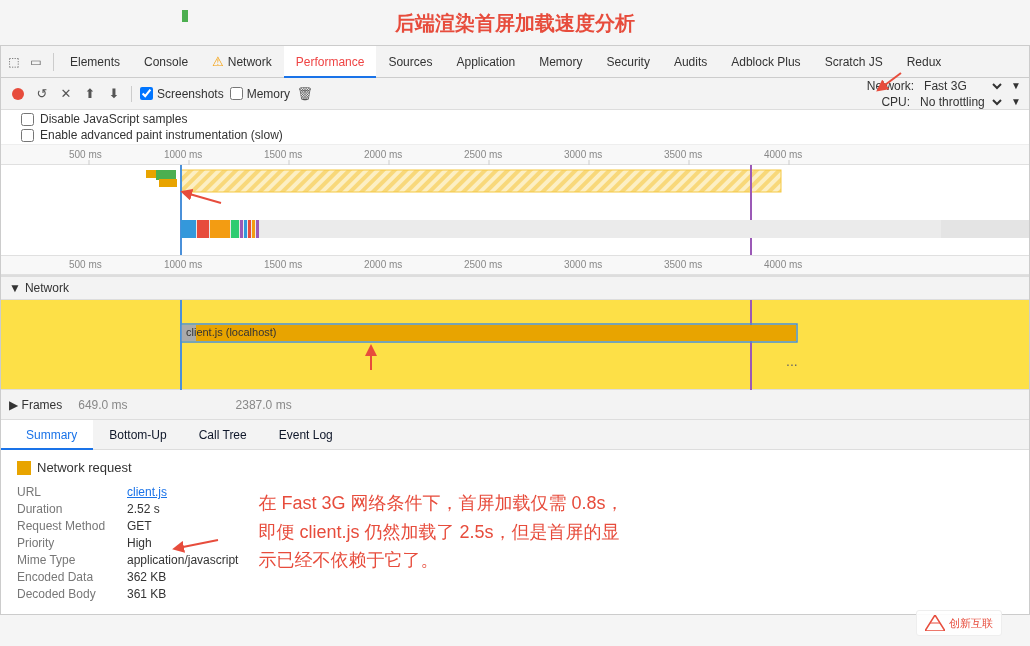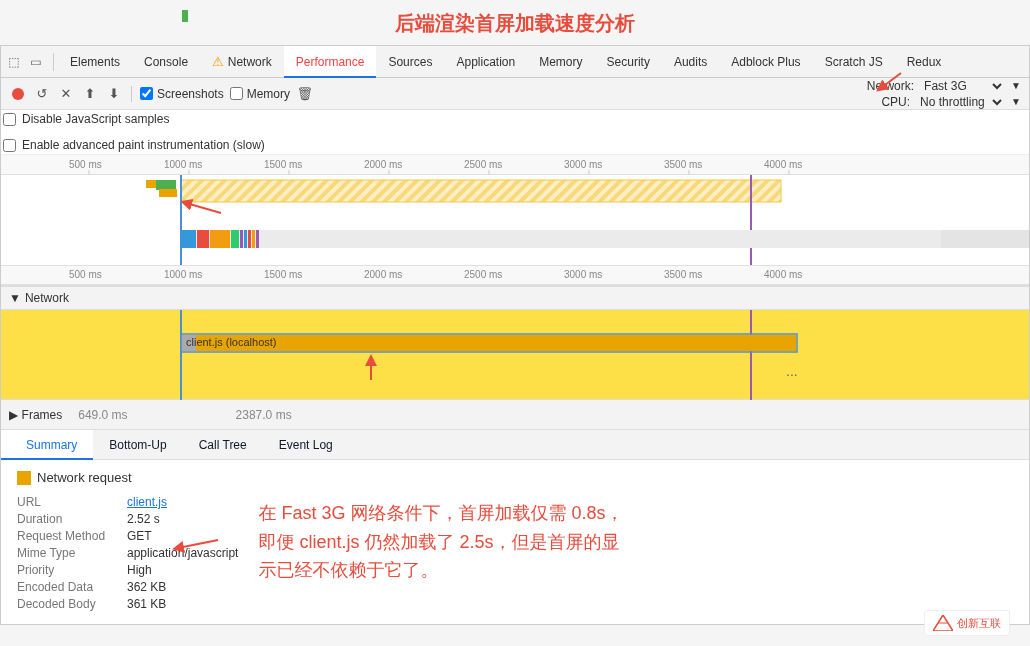--- a/index.html
+++ b/index.html
@@ -101,22 +101,22 @@
     }
     .throttle-select {
       font-size: 12px; border: none; background: transparent; cursor: pointer; color: #333;
     }
     .arrow-down { font-size: 10px; }
 
     
     .options-bar {
       background: #fff;
       border-bottom: 1px solid #eee;
-      padding: 2px 2px;
-      display: flex; flex-direction: column; gap: 12px;
+      padding: 2px 20px;
+      display: flex; flex-direction: column; gap: 2px;
     }
     .option-row {
       display: flex; align-items: center; gap: 6px; font-size: 12px; color: #333;
     }
 
     
     .timeline-area {
       background: #fff;
       border-bottom: 1px solid #ddd;
     }
@@ -469,27 +469,27 @@
           <span class="detail-label">Duration</span>
           <span class="detail-value">2.52 s</span>
         </div>
 
         <div class="detail-row">
           <span class="detail-label">Request Method</span>
           <span class="detail-value">GET</span>
         </div>
 
         <div class="detail-row">
+          <span class="detail-label">Priority</span>
+          <span class="detail-value">High</span>
+        </div>
+
+        <div class="detail-row">
           <span class="detail-label">Mime Type</span>
           <span class="detail-value">application/javascript</span>
-        </div>
-
-        <div class="detail-row">
-          <span class="detail-label">Priority</span>
-          <span class="detail-value">High</span>
         </div>
 
         <div class="detail-row">
           <span class="detail-label">Encoded Data</span>
           <span class="detail-value">362 KB</span>
         </div>
 
         <div class="detail-row">
           <span class="detail-label">Decoded Body</span>
           <span class="detail-value">361 KB</span>
@@ -509,21 +509,21 @@
     </div>
 
     <div class="summary-right">
       <div class="annotation-text">
         在 Fast 3G 网络条件下，首屏加载仅需 0.8s，<br>
         即便 client.js 仍然加载了 2.5s，但是首屏的显<br>
         示已经不依赖于它了。
       </div>
     </div>
 
-    <div style="position:absolute; right:20px; bottom:10px; display:flex; align-items:center; gap:4px; font-size:11px; color:#e74c3c; background:rgba(255,255,255,0.9); border:1px solid #eee; padding:4px 8px; border-radius:3px;">
+    <div style="position:absolute; right:28px; bottom:10px; display:flex; align-items:center; gap:4px; font-size:11px; color:#e74c3c; background:rgba(255,255,255,0.9); border:1px solid #eee; padding:4px 8px; border-radius:3px;">
       <svg width="20" height="16">
         <polygon points="0,16 10,0 20,16" fill="none" stroke="#e74c3c" stroke-width="1.5"></polygon>
         <line x1="5" y1="8" x2="15" y2="8" stroke="#e74c3c" stroke-width="1"></line>
       </svg>
       <span>创新互联</span>
     </div>
   </div>
 
 </div>
 

